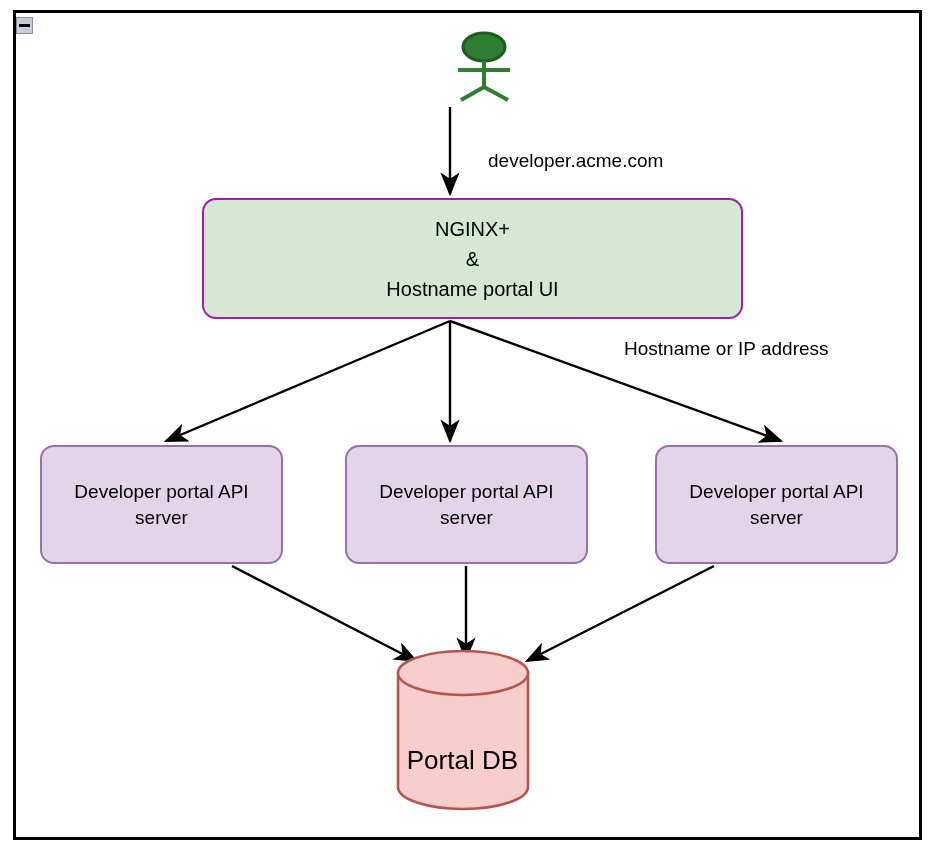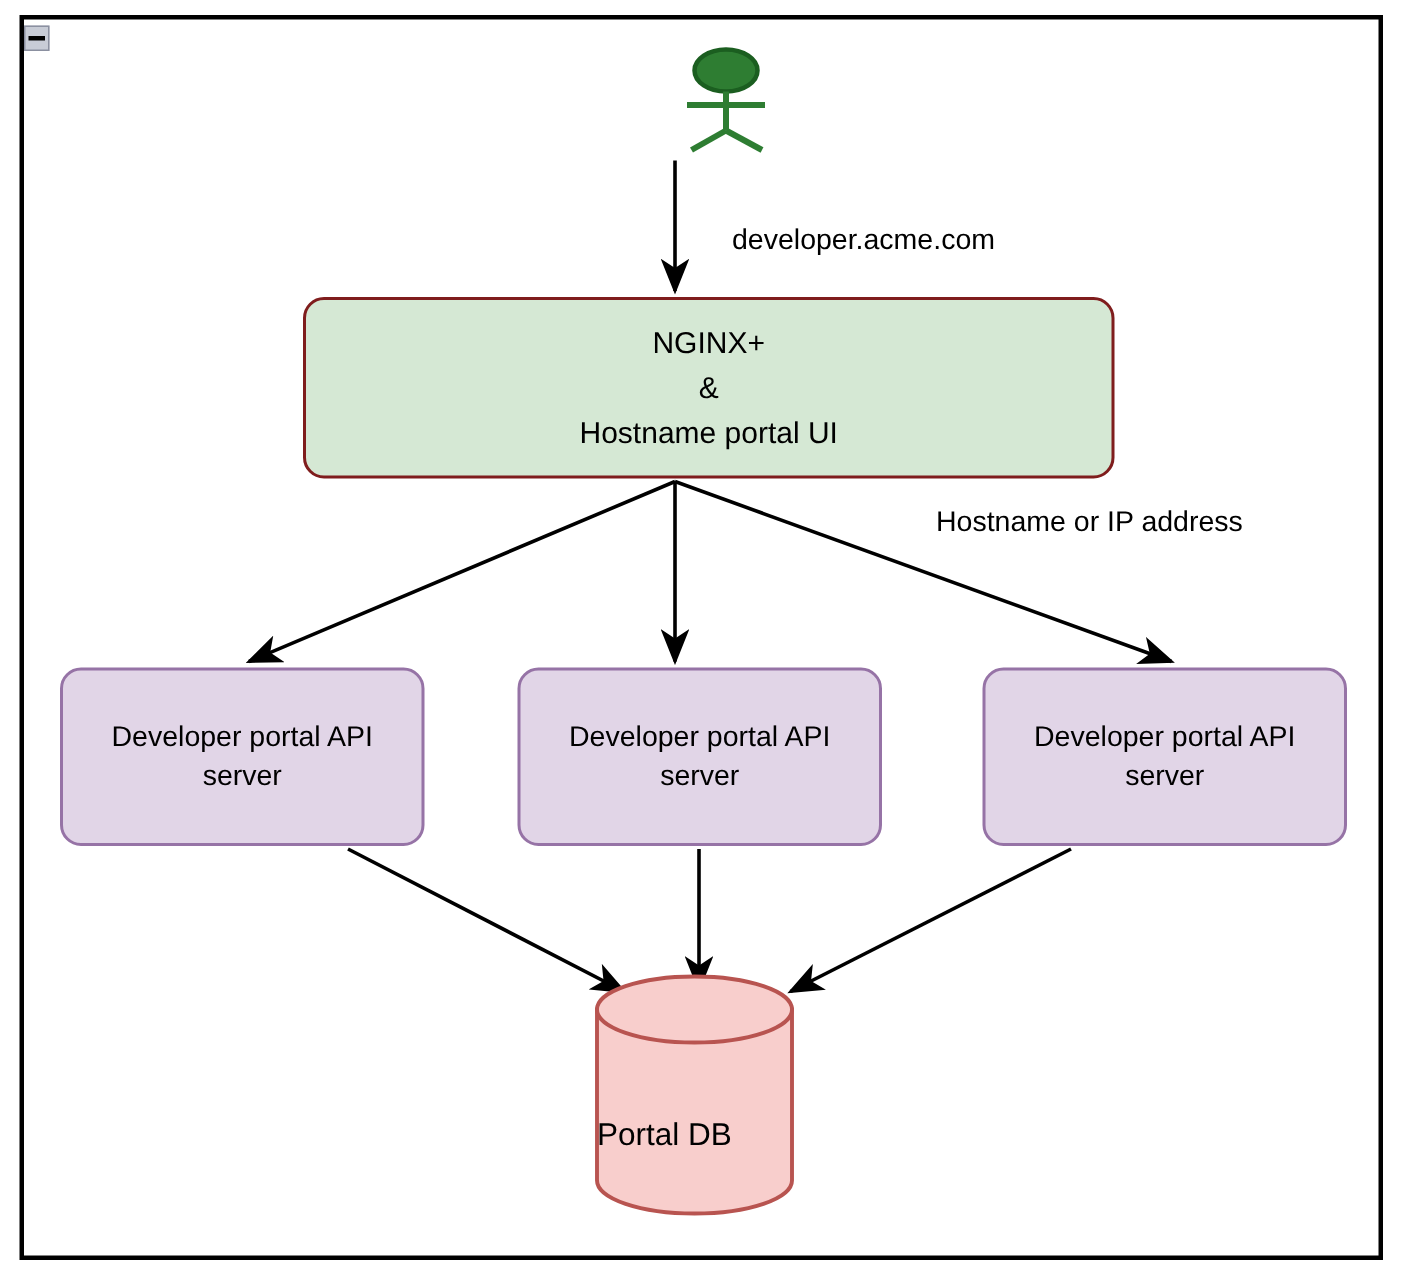--- a/index.html
+++ b/index.html
@@ -70,21 +70,21 @@
     text-align: center;
     color: #000000;
     z-index: 10;
   }
   .node-green {
     left: 202px;
     top: 198px;
     width: 541px;
     height: 121px;
     background: #d5e8d4;
-    border: 2px solid #7f1d1d;
+    border: 2px solid #a21caf;
     border-radius: 14px;
     font-size: 20px;
     line-height: 30px;
   }
   .node-purple {
     top: 445px;
     width: 243px;
     height: 119px;
     background: #e1d5e7;
     border: 2px solid #9673a6;
@@ -107,22 +107,22 @@
   }
   .label-domain { left: 488px; top: 150px; }
   .label-host   { left: 624px; top: 338px; }
 
   
   .db-label {
     position: absolute;
     left: 398px;
     top: 745px;
     width: 120px;
-    text-align: left;
-    font-size: 21px;
+    text-align: right;
+    font-size: 26px;
     color: #000000;
     z-index: 12;
   }
 </style>
 </head>
 <body>
 
 <div id="canvas">
 
   <div class="frame"></div>

